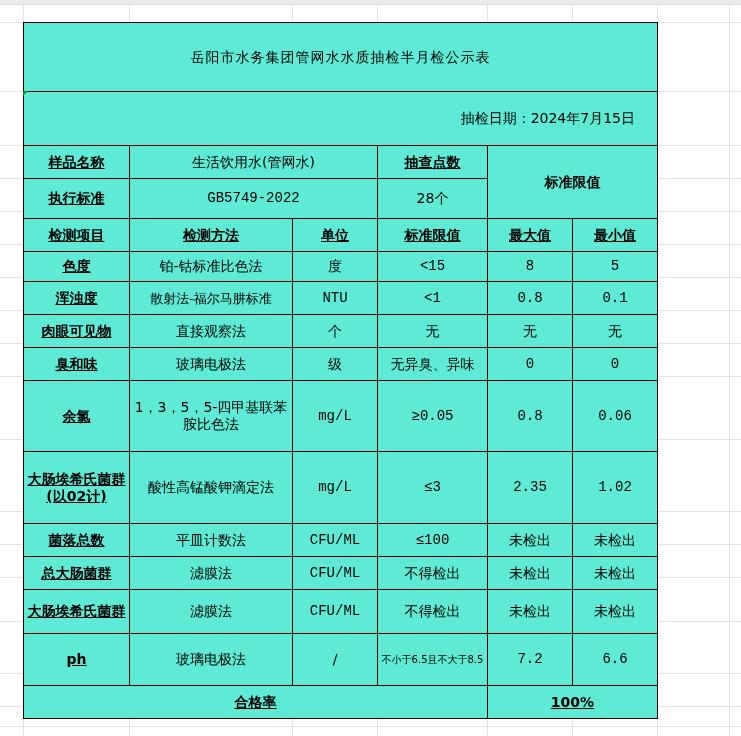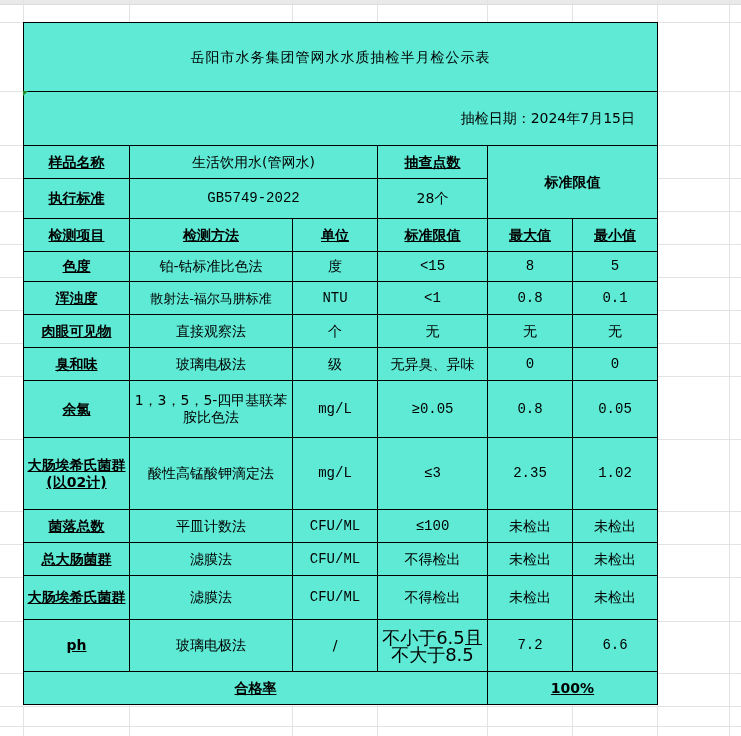--- a/index.html
+++ b/index.html
@@ -147,27 +147,27 @@
     <td>无</td>
   </tr>
   <tr style="height:33px">
     <td class="bold">臭和味</td>
     <td>玻璃电极法</td>
     <td>级</td>
     <td>无异臭、异味</td>
     <td class="mono">0</td>
     <td class="mono">0</td>
   </tr>
-  <tr style="height:57px">
+  <tr style="height:71px">
     <td class="bold">余氯</td>
     <td>1，3，5，5-四甲基联苯胺比色法</td>
     <td class="mono">mg/L</td>
     <td class="mono">≥0.05</td>
     <td class="mono">0.8</td>
-    <td class="mono">0.05</td>
+    <td class="mono">0.06</td>
   </tr>
   <tr style="height:72px">
     <td class="bold">大肠埃希氏菌群(以02计)</td>
     <td>酸性高锰酸钾滴定法</td>
     <td class="mono">mg/L</td>
     <td class="mono">≤3</td>
     <td class="mono">2.35</td>
     <td class="mono">1.02</td>
   </tr>
   <tr style="height:33px">
@@ -191,21 +191,21 @@
     <td>滤膜法</td>
     <td class="mono">CFU/ML</td>
     <td>不得检出</td>
     <td>未检出</td>
     <td>未检出</td>
   </tr>
   <tr style="height:52px">
     <td class="bold">ph</td>
     <td>玻璃电极法</td>
     <td>/</td>
-    <td style="font-size:18px">不小于6.5且不大于8.5</td>
+    <td style="font-size:10px">不小于6.5且不大于8.5</td>
     <td class="mono">7.2</td>
     <td class="mono">6.6</td>
   </tr>
   <tr style="height:33px">
     <td colspan="4" class="bold">合格率</td>
     <td colspan="2" class="bold">100%</td>
   </tr>
 </tbody>
   </table>
 

